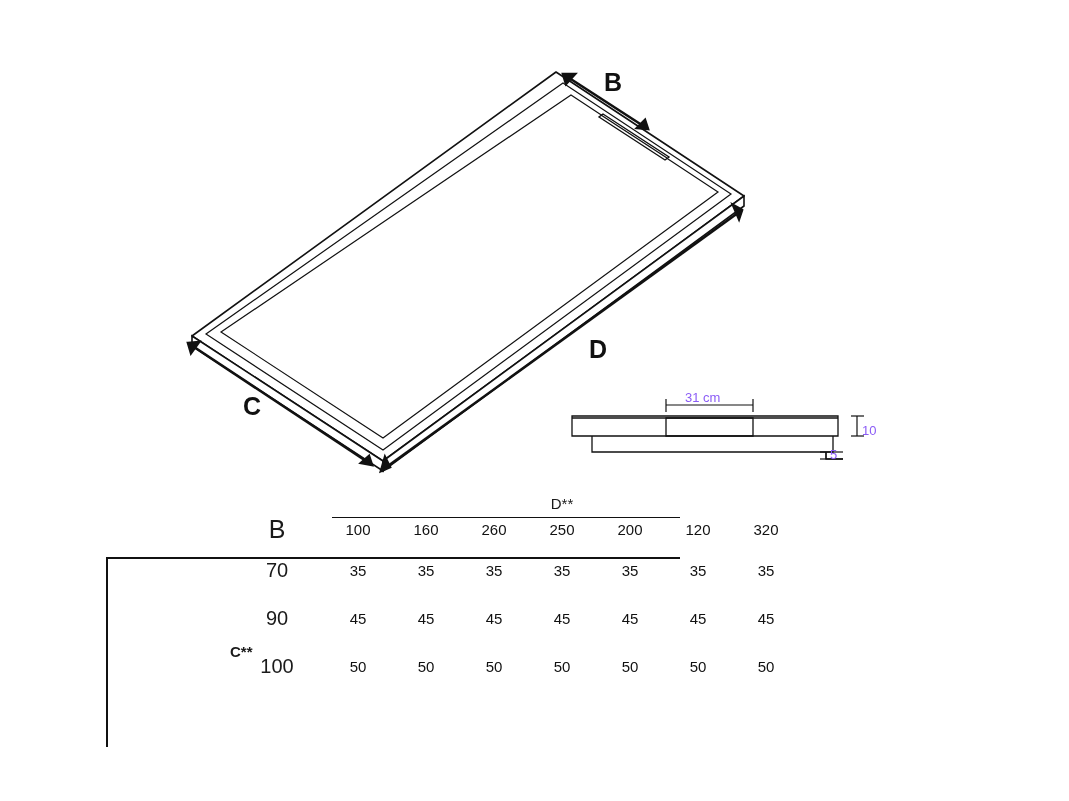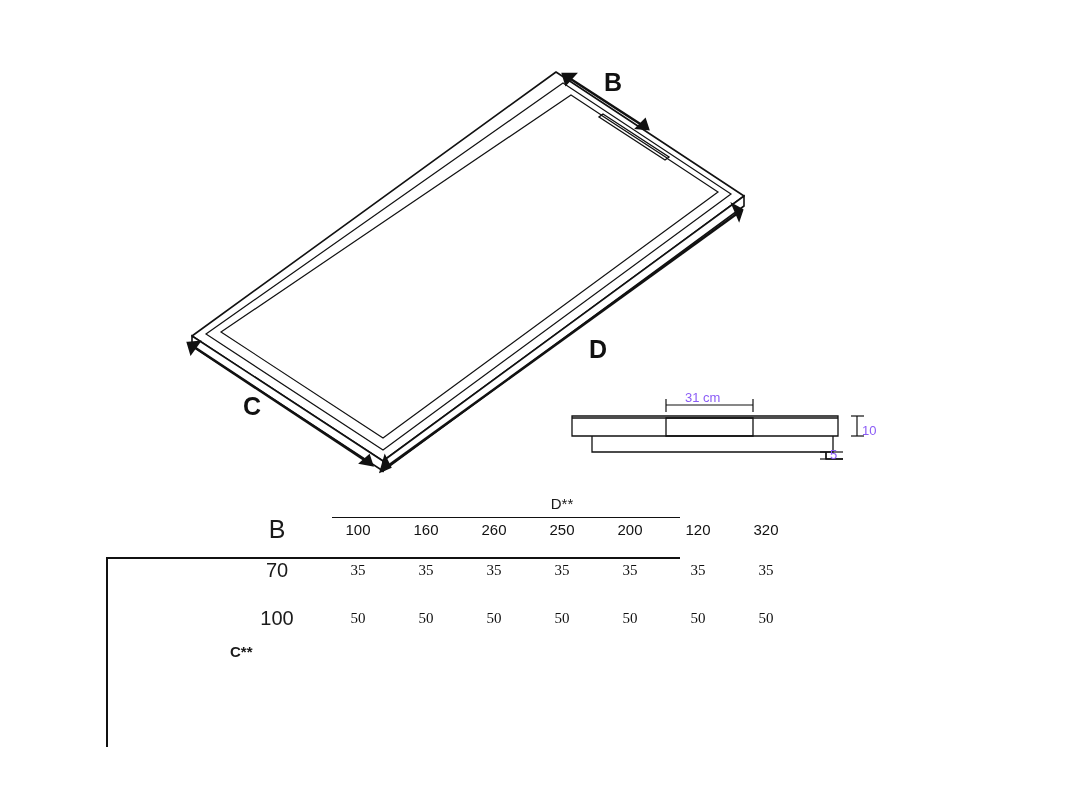--- a/index.html
+++ b/index.html
@@ -90,21 +90,20 @@
     font-weight: bold;
     text-align: right;
     padding-right: 14px;
     width: 94px;
   }
   .cell {
     font-size: 15px;
     height: 48px;
     width: 68px;
     color: #111;
-    font-family: Liberation Serif, serif;
   }
   .c-star {
     position: absolute;
     left: 0px;
     top: 148px;
     font-size: 15px;
     font-weight: bold;
   }
   .hline-top {
     position: absolute;
@@ -245,20 +244,30 @@
         <td class="row-lbl">70</td>
         <td class="cell">35</td>
         <td class="cell">35</td>
         <td class="cell">35</td>
         <td class="cell">35</td>
         <td class="cell">35</td>
         <td class="cell">35</td>
         <td class="cell">35</td>
       </tr>
       <tr>
+        <td class="row-lbl">90</td>
+        <td class="cell">45</td>
+        <td class="cell">45</td>
+        <td class="cell">45</td>
+        <td class="cell">45</td>
+        <td class="cell">45</td>
+        <td class="cell">45</td>
+        <td class="cell">45</td>
+      </tr>
+      <tr>
         <td class="row-lbl">100</td>
         <td class="cell">50</td>
         <td class="cell">50</td>
         <td class="cell">50</td>
         <td class="cell">50</td>
         <td class="cell">50</td>
         <td class="cell">50</td>
         <td class="cell">50</td>
       </tr>
     </tbody>

